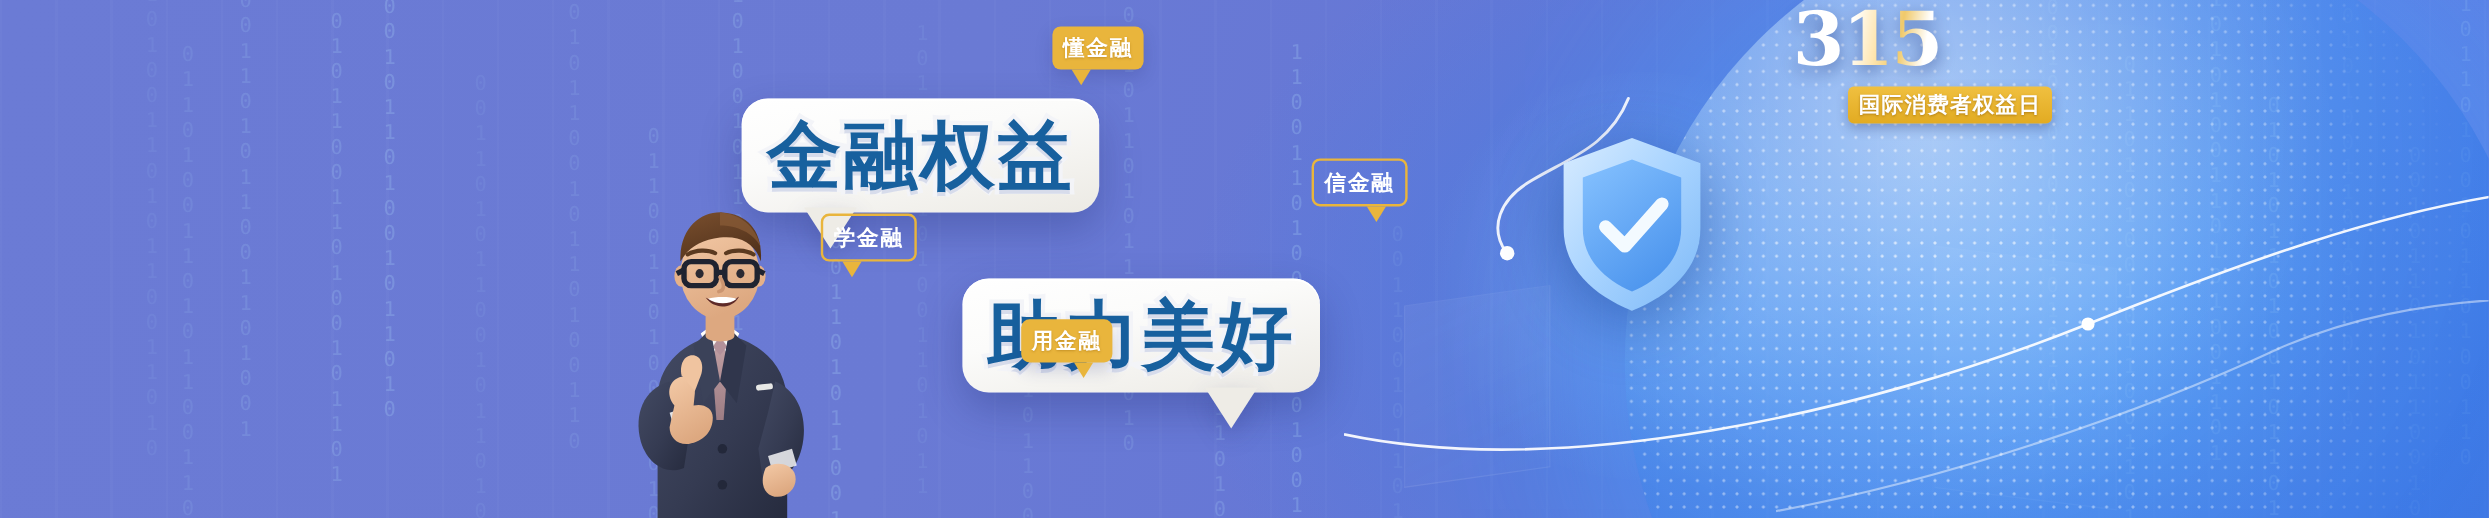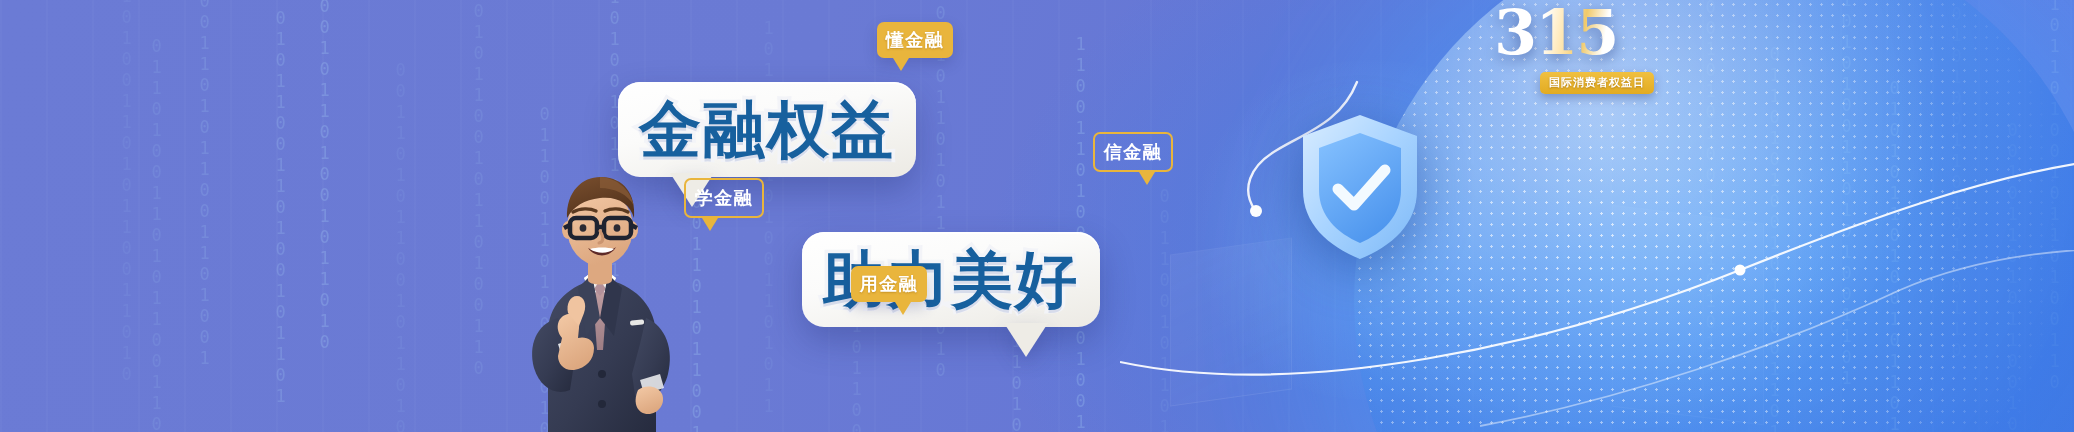--- a/index.html
+++ b/index.html
@@ -152,21 +152,21 @@
     filter:drop-shadow(0 5px 7px rgba(20,40,110,.45));
     display:inline-block;
     padding-left:6px;
   }
   .logo-ribbon{
     position:absolute;left:52px;top:70px;
     background:linear-gradient(180deg,#f0c040 0%,#e2ab22 100%);
     border-radius:5px;
     padding:3px 9px 4px 9px;
     color:#ffffff;
-    font-size:11px;font-weight:700;letter-spacing:1px;
+    font-size:18px;font-weight:700;letter-spacing:1px;
     white-space:nowrap;
     text-shadow:0 1px 2px rgba(140,92,10,.6);
     box-shadow:0 4px 10px rgba(30,40,100,.3);
   }
 
   
   .person{position:absolute;left:500px;top:168px;width:200px;height:264px;pointer-events:none;}
   .glow{position:absolute;pointer-events:none;border-radius:50%;}
 </style>
 </head>

